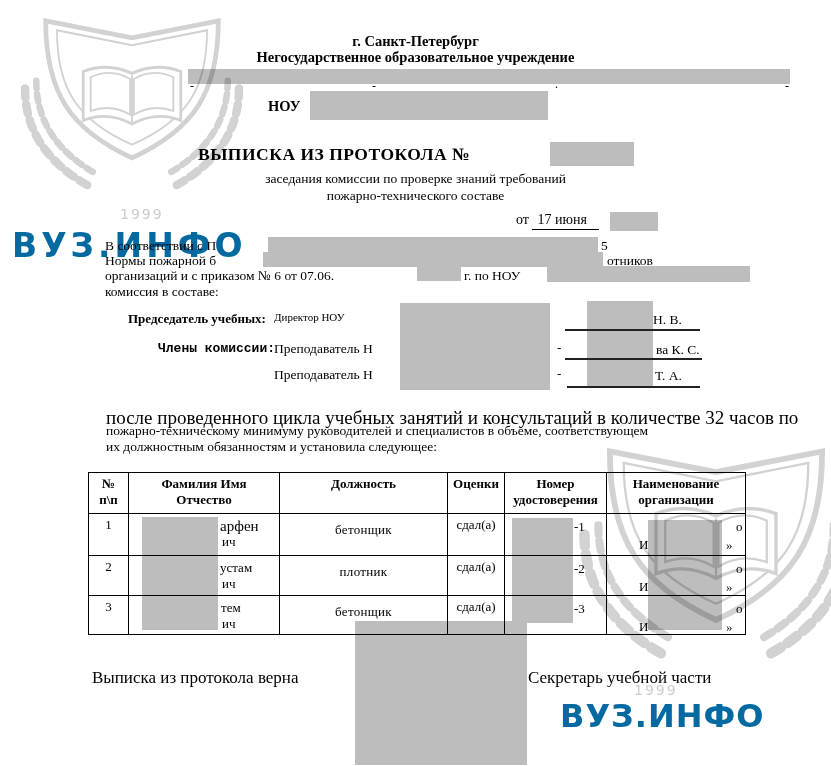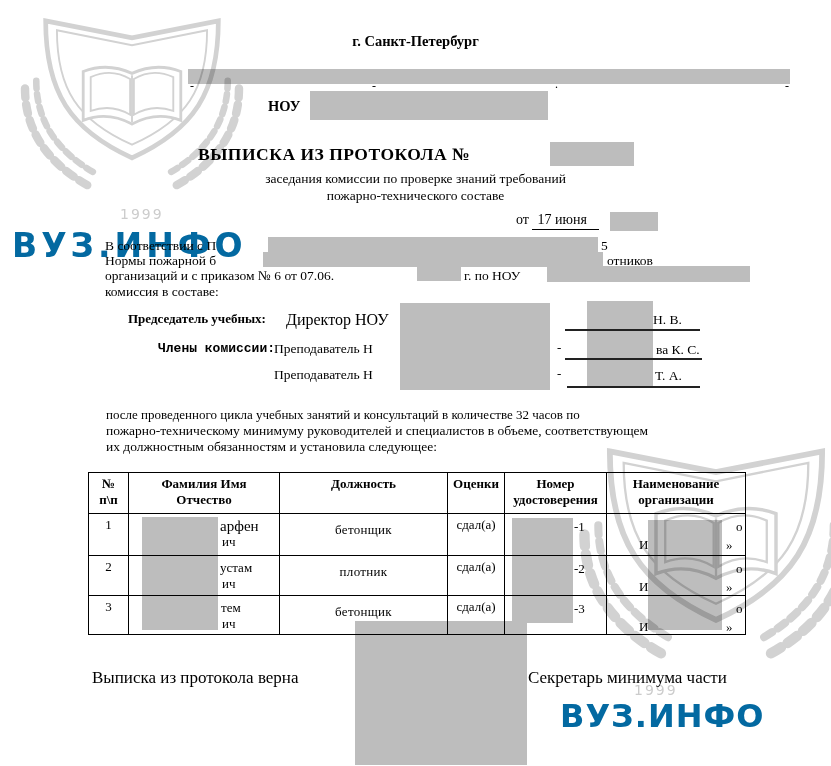--- a/index.html
+++ b/index.html
@@ -70,20 +70,21 @@
   <div class="abs wm wm-year" style="left:120px;top:206px;font-size:14px;letter-spacing:2px;">1999</div>
   <div class="abs wm wm-brand" style="left:12px;top:226px;font-size:33px;letter-spacing:4px;">ВУЗ.ИНФО</div>
 
   <svg class="wm" style="left:566px;top:428px;" width="300" height="266" viewBox="0 0 260 230">
     <use href="#wm-logo"></use>
   </svg>
   <div class="abs wm wm-year" style="left:634px;top:682px;font-size:14px;letter-spacing:2px;">1999</div>
   <div class="abs wm wm-brand" style="left:560px;top:697px;font-size:32px;letter-spacing:1px;">ВУЗ.ИНФО</div>
 
   <div class="abs center z3 b" style="top:33px;font-size:14.5px;">г. Санкт-Петербург</div>
+  <div class="abs center z3 b" style="top:49px;font-size:14.5px;">Негосударственное образовательное учреждение</div>
 
   <div class="abs z3" style="left:190px;top:79px;font-size:12px;">-</div>
   <div class="abs z3" style="left:372px;top:79px;font-size:12px;">-</div>
   <div class="abs z3" style="left:555px;top:77px;font-size:12px;">.</div>
   <div class="abs z3" style="left:785px;top:79px;font-size:12px;">-</div>
 
   <div class="abs z3 b" style="left:268px;top:98px;font-size:14.5px;">НОУ</div>
 
   <div class="abs z3 b" style="left:198px;top:144px;font-size:17.5px;letter-spacing:.5px;">ВЫПИСКА ИЗ ПРОТОКОЛА  №</div>
   <div class="abs center z3" style="top:171px;font-size:13.5px;">заседания комиссии по проверке знаний требований</div>
@@ -96,36 +97,36 @@
 
   <div class="abs z3" style="left:105px;top:238px;font-size:13.5px;">В соответствии с П</div>
   <div class="abs z3" style="left:601px;top:238px;font-size:13.5px;">5</div>
   <div class="abs z3" style="left:105px;top:253px;font-size:13.5px;">Нормы пожарной б</div>
   <div class="abs z3" style="left:607px;top:253px;font-size:13.5px;">отников</div>
   <div class="abs z3" style="left:105px;top:268px;font-size:13.5px;">организаций и с приказом № 6 от 07.06.</div>
   <div class="abs z3" style="left:464px;top:268px;font-size:13.5px;">г. по НОУ</div>
   <div class="abs z3" style="left:105px;top:284px;font-size:13.5px;">комиссия в составе:</div>
 
   <div class="abs z3 b" style="left:128px;top:311px;font-size:13px;">Председатель учебных:</div>
-  <div class="abs z3" style="left:286px;top:311px;font-size:16px;">Директор НОУ</div>
+  <div class="abs z3" style="left:274px;top:311px;font-size:11px;">Директор НОУ</div>
   <div class="abs z3" style="left:653px;top:312px;font-size:13.5px;">Н. В.</div>
   <div class="sigline" style="left:565px;top:329px;width:135px;"></div>
 
   <div class="abs z3 b" style="left:158px;top:341px;font-size:13px;font-family:Liberation Mono, monospace;">Члены комиссии:</div>
   <div class="abs z3" style="left:274px;top:341px;font-size:13.5px;">Преподаватель Н</div>
   <div class="abs z3" style="left:557px;top:340px;font-size:13px;">-</div>
   <div class="abs z3" style="left:656px;top:342px;font-size:13.5px;">ва К. С.</div>
   <div class="sigline" style="left:565px;top:358px;width:137px;"></div>
 
   <div class="abs z3" style="left:274px;top:367px;font-size:13.5px;">Преподаватель Н</div>
   <div class="abs z3" style="left:557px;top:366px;font-size:13px;">-</div>
   <div class="abs z3" style="left:655px;top:368px;font-size:13.5px;">Т. А.</div>
   <div class="sigline" style="left:567px;top:386px;width:133px;"></div>
 
-  <div class="abs z3" style="left:106px;top:407px;font-size:13px;">после проведенного цикла учебных занятий и консультаций в количестве 32 часов по</div>
+  <div class="abs z3" style="left:106px;top:407px;font-size:19px;">после проведенного цикла учебных занятий и консультаций в количестве 32 часов по</div>
   <div class="abs z3" style="left:106px;top:423px;font-size:13.5px;">пожарно-техническому минимуму руководителей и специалистов в объеме, соответствующем</div>
   <div class="abs z3" style="left:106px;top:439px;font-size:13.5px;">их должностным обязанностям и установила следующее:</div>
 
   <table id="doc-table">
     <colgroup>
       <col style="width:40px">
         <col style="width:151px">
         <col style="width:168px">
       <col style="width:57px">
         <col style="width:102px">
@@ -198,15 +199,15 @@
   <div class="abs z3" style="left:726px;top:579px;font-size:13px;">»</div>
 
   <div class="abs z3" style="left:221px;top:600px;font-size:13px;">тем</div>
   <div class="abs z3" style="left:222px;top:616px;font-size:13px;">ич</div>
   <div class="abs z3" style="left:574px;top:601px;font-size:13px;">-3</div>
   <div class="abs z3" style="left:736px;top:601px;font-size:13px;">о</div>
   <div class="abs z3" style="left:639px;top:619px;font-size:13px;">И</div>
   <div class="abs z3" style="left:726px;top:619px;font-size:13px;">»</div>
 
   <div class="abs z3" style="left:92px;top:668px;font-size:17px;">Выписка из протокола верна</div>
-  <div class="abs z3" style="left:528px;top:668px;font-size:17px;">Секретарь минимума части</div>
+  <div class="abs z3" style="left:528px;top:668px;font-size:17px;">Секретарь учебной части</div>
 
 </div>
 
 </body></html>

